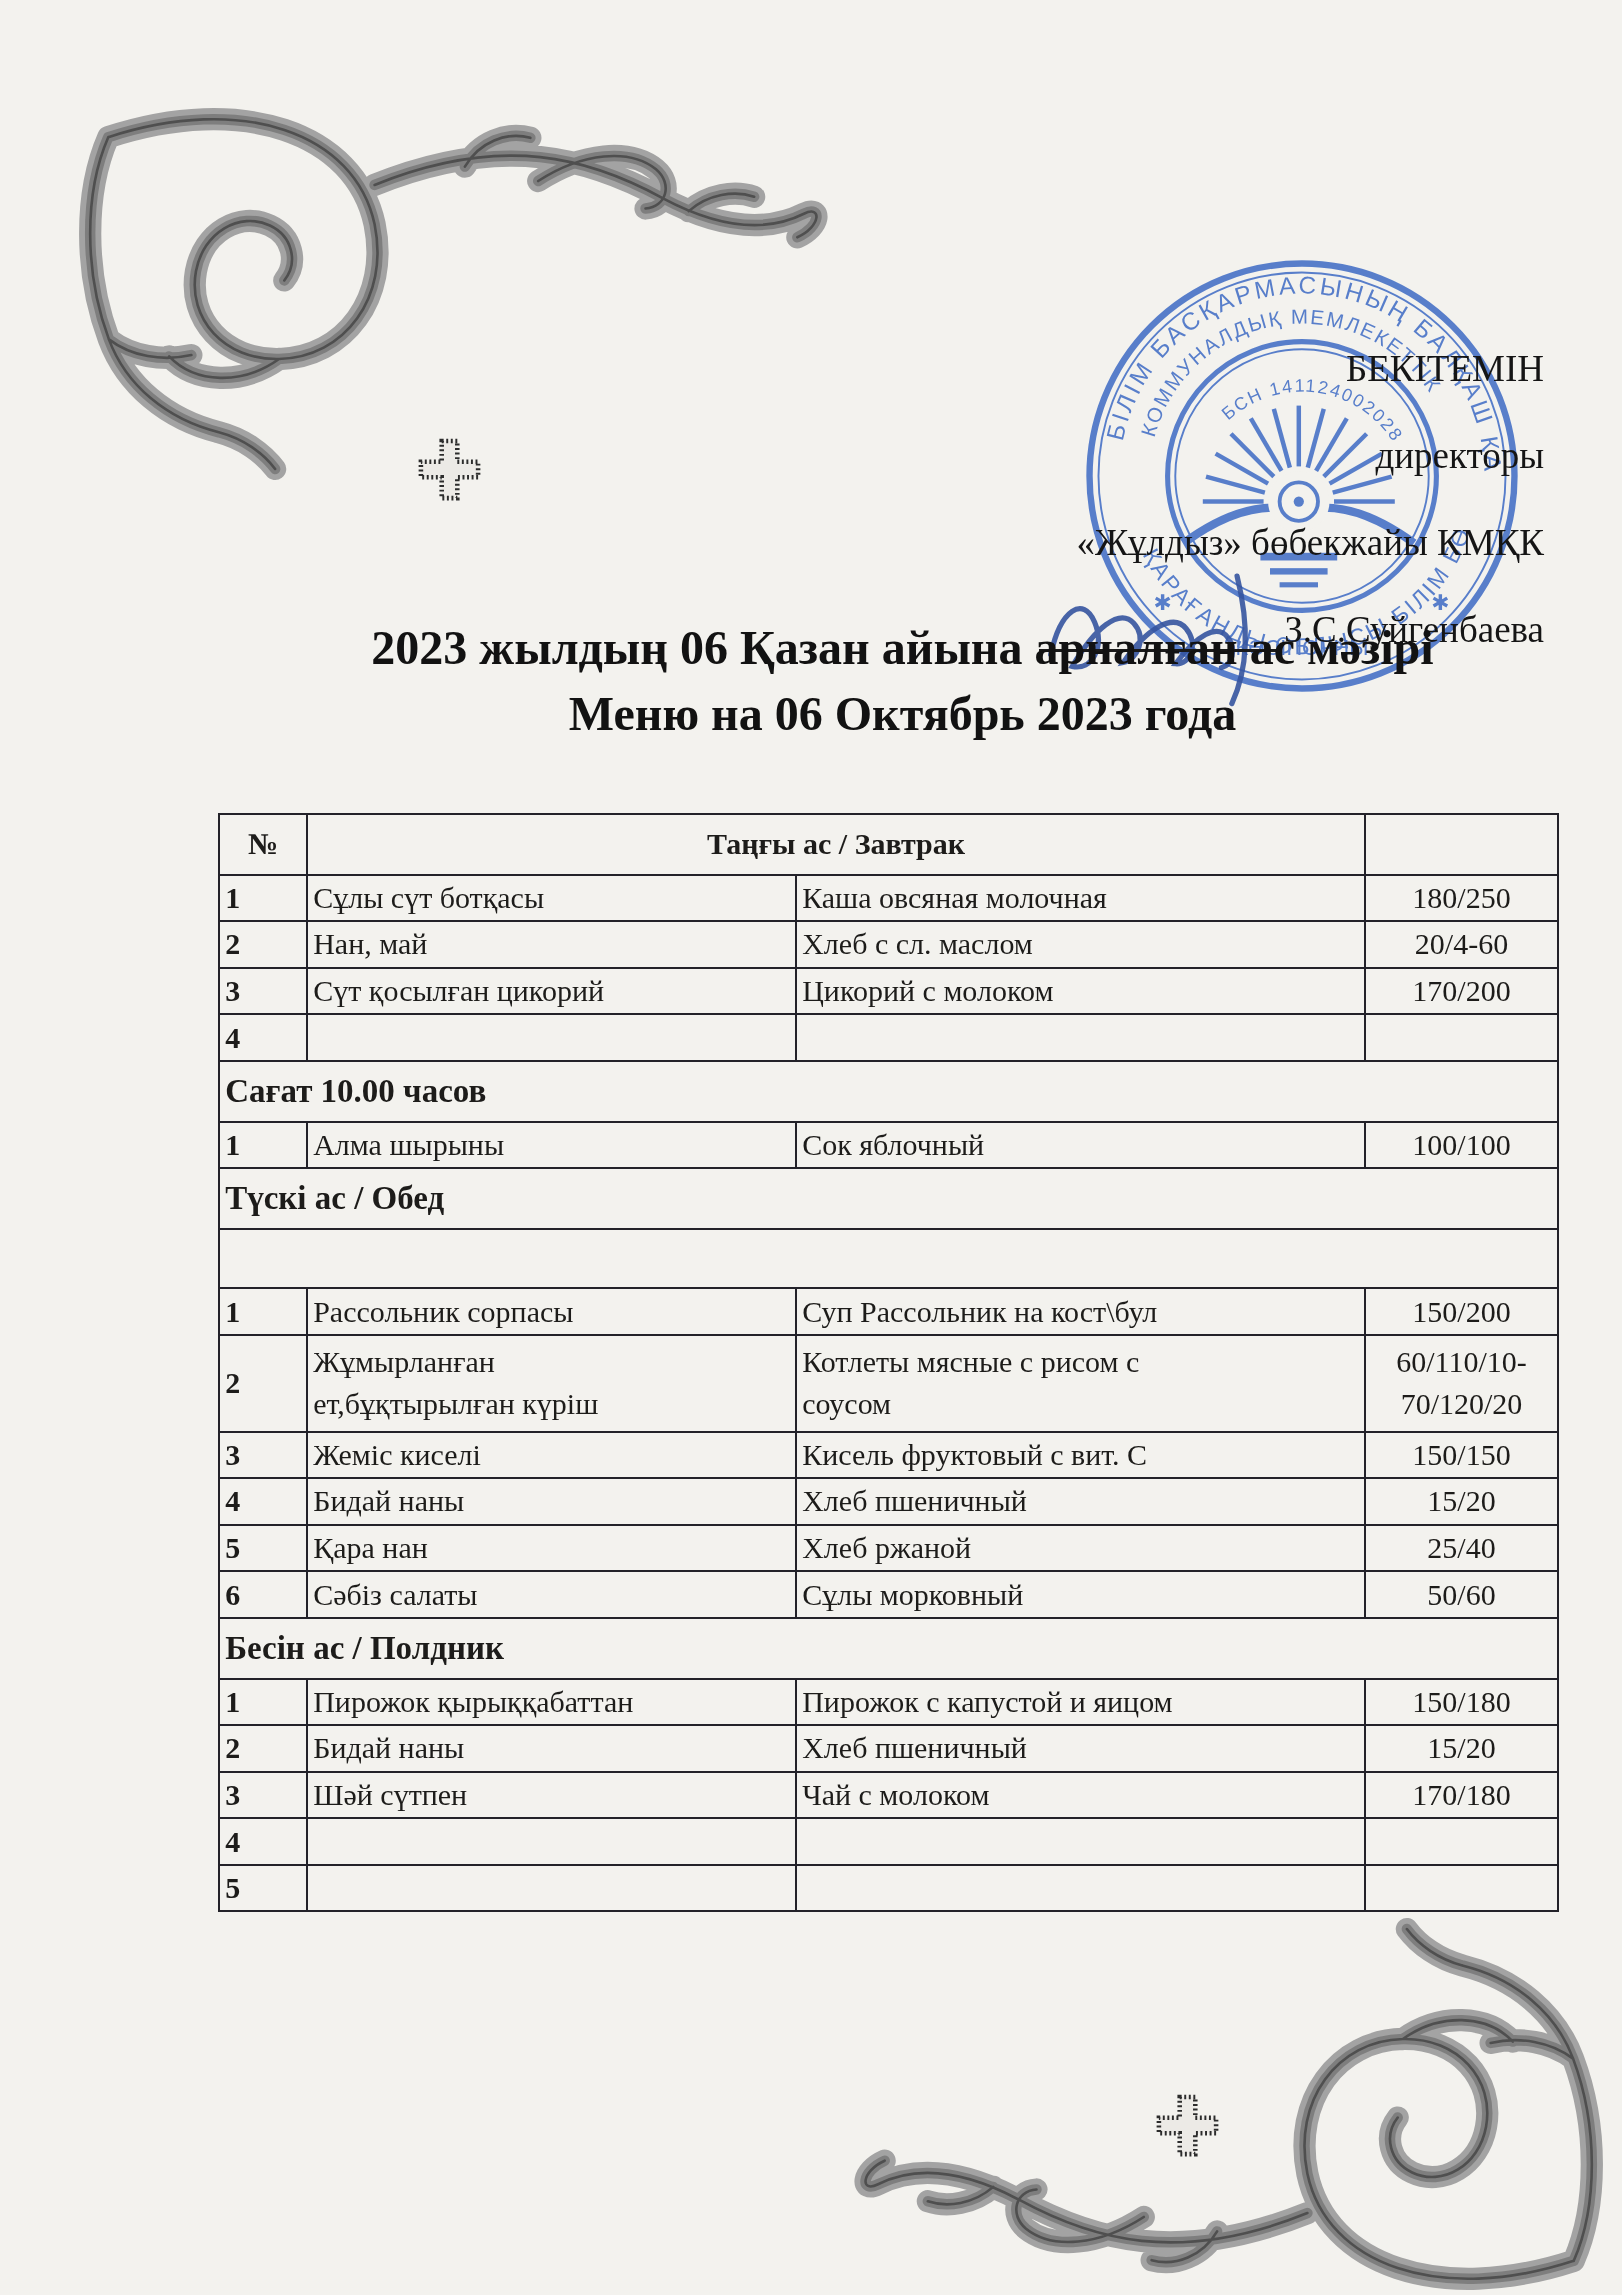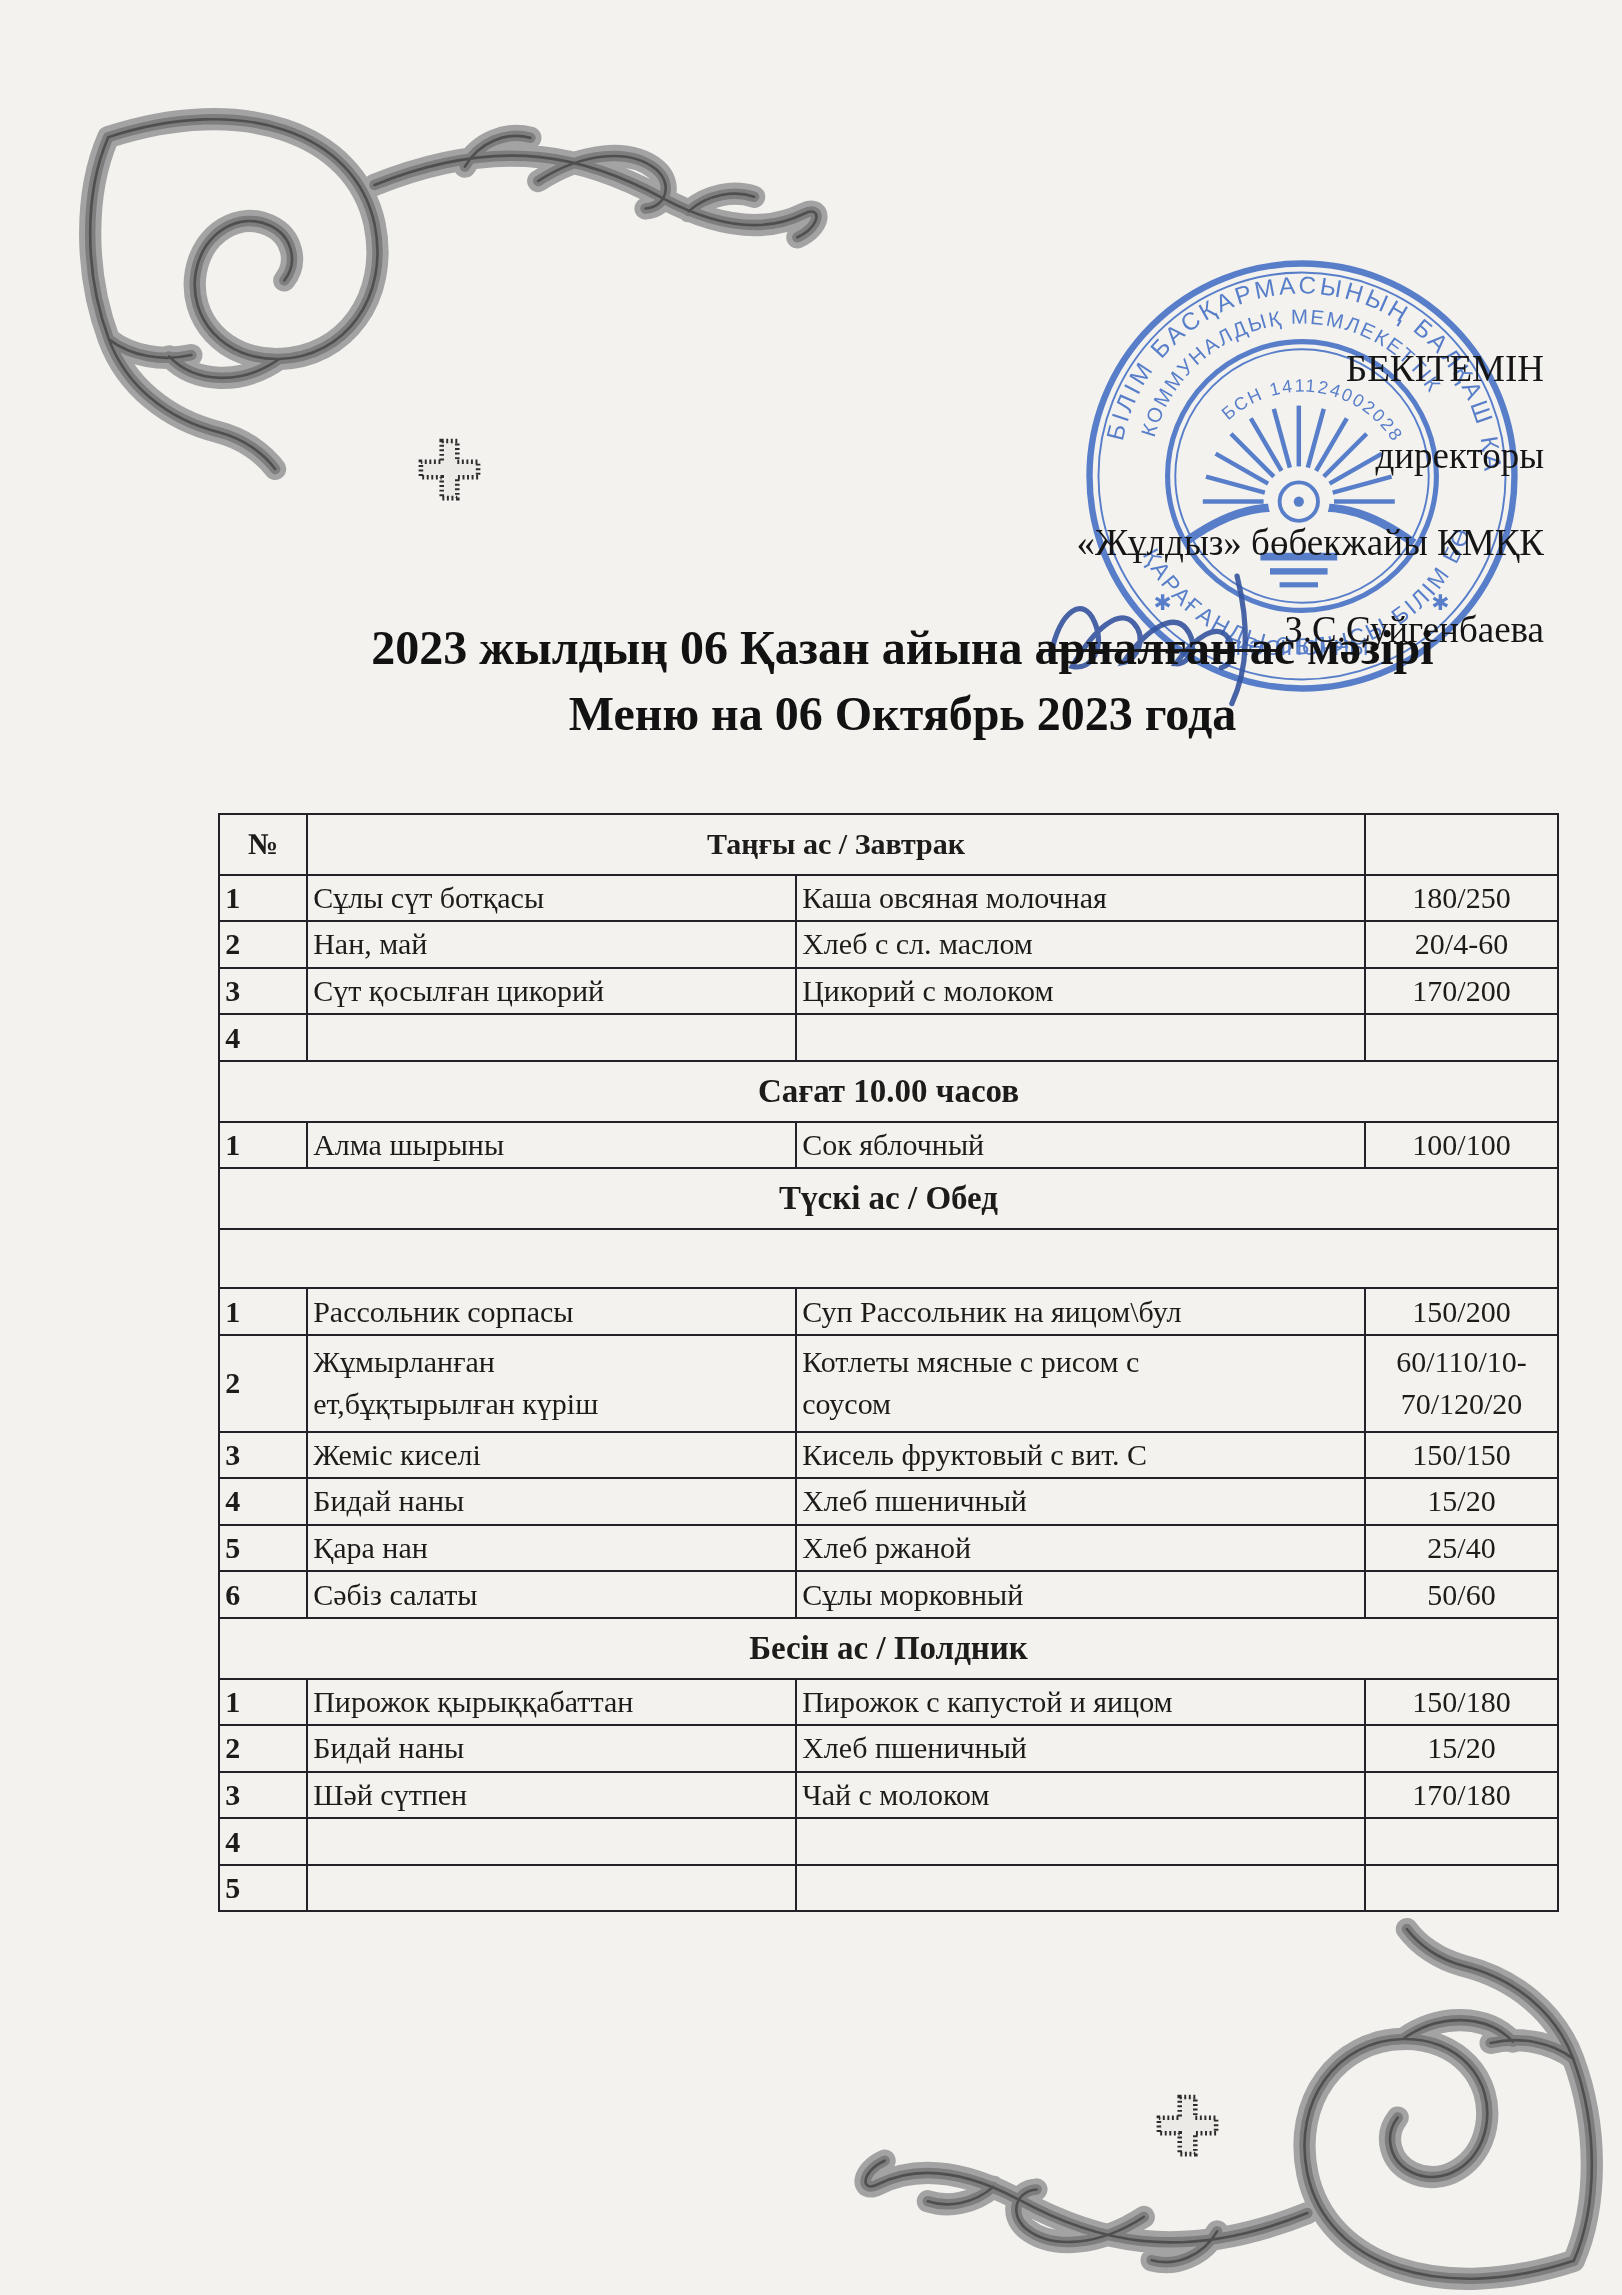--- a/index.html
+++ b/index.html
@@ -45,21 +45,21 @@
     font-size:30px;
     vertical-align:middle;
     padding:1.3px 5.2px;
     overflow:hidden;
   }
   .h-num{font-weight:700;font-size:31px;text-align:center;}
   .head td{height:56px;}
   .h-title{font-weight:700;font-size:33px;text-align:center;border-radius:14px;}
   tr.item td{height:42px;}
   tr.tall td{height:92px;line-height:42px;}
-  tr.sec td{height:56px;text-align:center;font-weight:700;font-size:33px;}
+  tr.sec td{height:56px;text-align:left;font-weight:700;font-size:33px;}
   tr.blankrow td{height:55px;}
   .cell-num{font-weight:700;font-size:31px;padding-left:22px;}
   .cell-kk{padding-left:17px;white-space:pre-line;}
   .cell-ru{padding-left:15.7px;white-space:pre-line;}
   .cell-portion{text-align:center;white-space:pre-line;}
 </style>
 </head>
 <body>
 
 <div class="page">
@@ -210,21 +210,21 @@
         </tr>
         <tr class="sec">
           <td colspan="4">Түскі ас / Обед</td>
         </tr>
         <tr class="blankrow">
           <td colspan="4"></td>
         </tr>
         <tr class="item">
           <td class="cell-num">1</td>
           <td class="cell-kk">Рассольник  сорпасы</td>
-          <td class="cell-ru">Суп Рассольник на яицом\бул</td>
+          <td class="cell-ru">Суп Рассольник на кост\бул</td>
           <td class="cell-portion">150/200</td>
         </tr>
         <tr class="item tall">
           <td class="cell-num">2</td>
           <td class="cell-kk">Жұмырланған
 ет,бұқтырылған күріш</td>
           <td class="cell-ru">Котлеты мясные с рисом с
 соусом</td>
           <td class="cell-portion">60/110/10-
 70/120/20</td>

